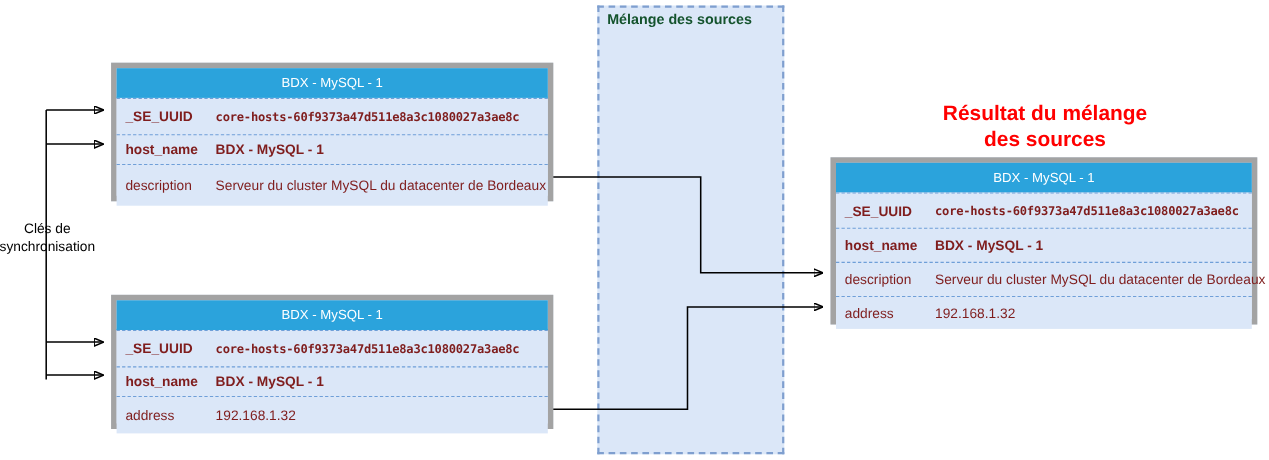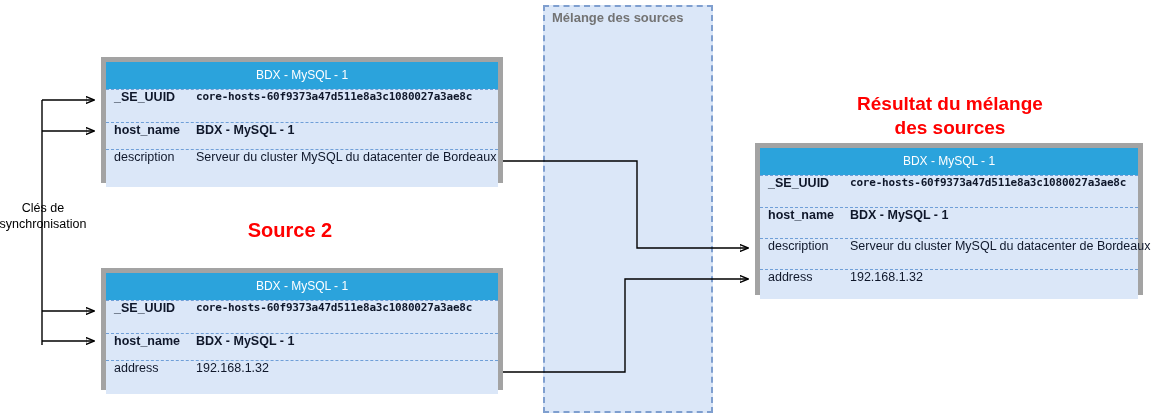--- a/index.html
+++ b/index.html
@@ -20,36 +20,36 @@
   #title-source-2{left:190px;top:219px;width:200px;}
   #title-result{left:800px;top:92px;width:300px;font-size:19px;line-height:24px;}
 
   
   #mix-box{
     position:absolute;left:543px;top:5px;width:170px;height:408px;
     background:#dbe7f8;border:2px dashed #7f9fcf;box-sizing:border-box;
   }
   #mix-box-label{
     position:absolute;left:552px;top:10px;width:165px;
-    font-size:13px;font-weight:bold;color:#737373;
+    font-size:13px;font-weight:bold;color:#14532d;
   }
 
   
   .ent{
     position:absolute;box-sizing:border-box;
     border:5px solid #a3a3a3;background:#dbe7f8;
   }
   .ent-header{
     background:#2ba3dc;color:#ffffff;font-size:12px;
     text-align:center;line-height:26px;height:26px;
     border-bottom:1px solid #2ba3dc;
   }
   .ent-row{
-    display:flex;box-sizing:border-box;
-    border-top:1px dashed #6f9fd8;font-size:12.5px;color:#0f172a;
+    display:flex;align-items:center;box-sizing:border-box;
+    border-top:1px dashed #6f9fd8;font-size:12.5px;color:#7f1d1d;
     background:#dbe7f8;padding-left:8px;
   }
   .ent-row:first-of-type{border-top:none;}
   .r-key{width:82px;flex:0 0 82px;white-space:nowrap;}
   .r-val{white-space:nowrap;}
   .key-bold{font-weight:bold;}
   .val-bold{font-weight:bold;}
   .val-mono{font-family:"DejaVu Sans Mono","Liberation Mono",monospace;font-size:11px;font-weight:bold;letter-spacing:-0.2px;}
 
   #ent-source-1{left:101px;top:57px;width:402px;height:126px;}
@@ -68,21 +68,20 @@
   #wires path,#wires line{fill:none;stroke:#000000;stroke-width:1.4px;}
 </style>
 </head>
 <body>
 
 <div class="stage">
 
   <div id="mix-box"></div>
   <div id="mix-box-label">Mélange des sources</div>
 
-  <div class="title-red" id="title-source-2">Source 2</div>
   <div class="title-red" id="title-result">Résultat du mélange
 des sources</div>
 
   <div id="sync-label">Clés de
 synchronisation</div>
 
   <div class="ent" id="ent-source-1">
     <div class="ent-header">BDX - MySQL - 1</div>
     <div class="ent-row" style="height:33px;">
       <span class="r-key key-bold">_SE_UUID</span>

